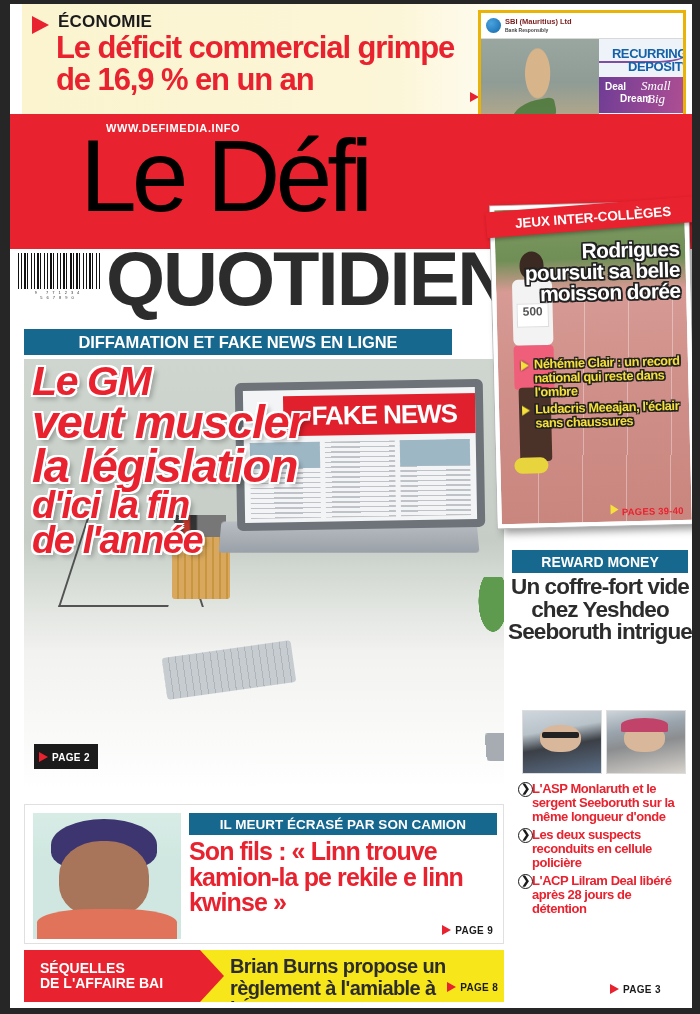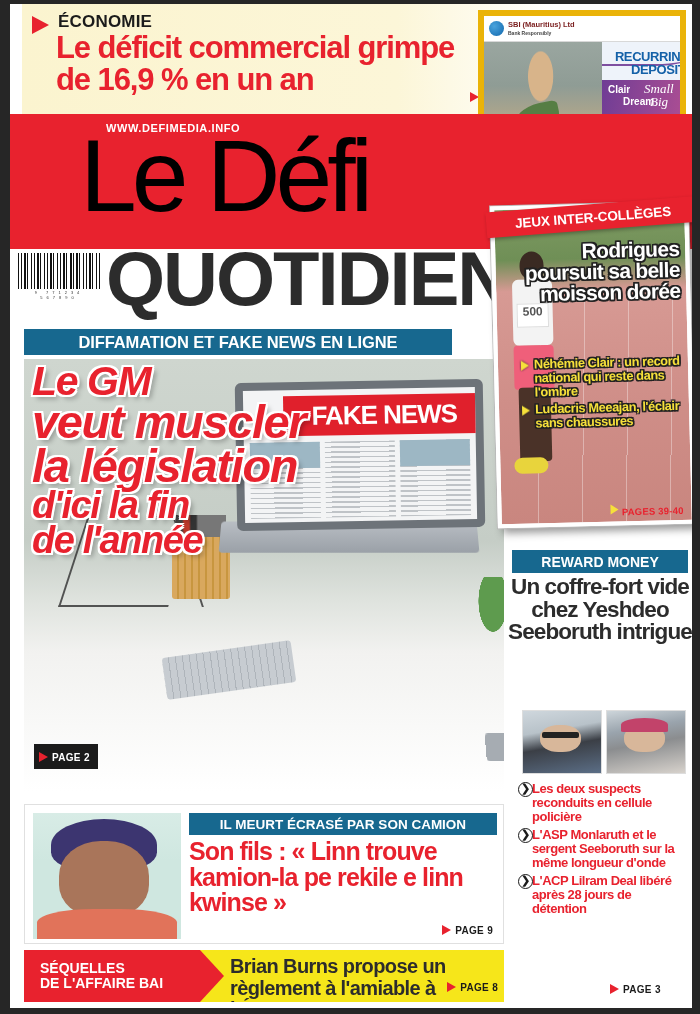--- a/index.html
+++ b/index.html
@@ -54,21 +54,21 @@
     border-top: 5px solid transparent;
     border-bottom: 5px solid transparent;
   }
   .econ-page { position: absolute; left: 448px; top: 84px; }
 
   
   .bank-ad {
     position: absolute; left: 468px; top: 6px;
     width: 208px; height: 182px;
     background: #ffffff;
-    border: 6px solid #eab308;
+    border: 3px solid #eab308;
     overflow: hidden;
   }
   .ad-logobar {
     position: absolute; left:0; top:0; width:100%; height:26px;
     background:#fff; border-bottom:1px solid #d8d8d8;
     display:flex; align-items:center; gap:4px; padding-left:5px;
   }
   .ad-logo-dot {
     width:15px;height:15px;border-radius:50%;
     background: radial-gradient(circle at 35% 35%, #4aa3dd, #1168ad);
@@ -428,21 +428,21 @@
       <div class="ad-plant"></div>
       <div class="ad-jar"></div>
     </div>
     <div class="ad-right"></div>
     <div class="ad-curve"></div>
     <div class="ad-title">
       <div>RECURRING</div>
       <div>DEPOSIT*</div>
     </div>
     <div class="ad-band"></div>
-    <div class="ad-band-l1">Clair</div>
+    <div class="ad-band-l1">Deal</div>
     <div class="ad-band-l2">Dream</div>
     <div class="ad-script1">Small</div>
     <div class="ad-script2">Big</div>
     <div class="ad-bullets">
       <div>Minimum monthly investment of MUR 1000/-</div>
       <div>Maturity tenure of 12 to 60 months</div>
       <div>Option of premature withdrawal</div>
       <div>Fixed interest rates</div>
     </div>
     <div class="ad-visit">Visit Us</div>
@@ -527,22 +527,22 @@
     <div class="rp rp1" style="position:relative;">
       <div class="rp-face"></div>
       <div class="rp-glasses"></div>
     </div>
     <div class="rp rp2" style="position:relative;">
       <div class="rp-face"></div>
       <div class="rp-cap"></div>
     </div>
   </div>
   <div class="reward-bullets">
+    <div class="rb-item">L'ASP Monlaruth et le sergent Seeboruth sur la même longueur d'onde</div>
     <div class="rb-item">Les deux suspects reconduits en cellule policière</div>
-    <div class="rb-item">L'ASP Monlaruth et le sergent Seeboruth sur la même longueur d'onde</div>
     <div class="rb-item">L'ACP Lilram Deal libéré après 28 jours de détention</div>
   </div>
   <div class="reward-page" style="position:absolute;left:600px;top:976px;">
     <span class="pagetag">PAGE 3</span>
   </div>
 
   <div class="bl-box">
     <div class="bl-photo">
       <div class="blp-hair"></div>
       <div class="blp-face"></div>

